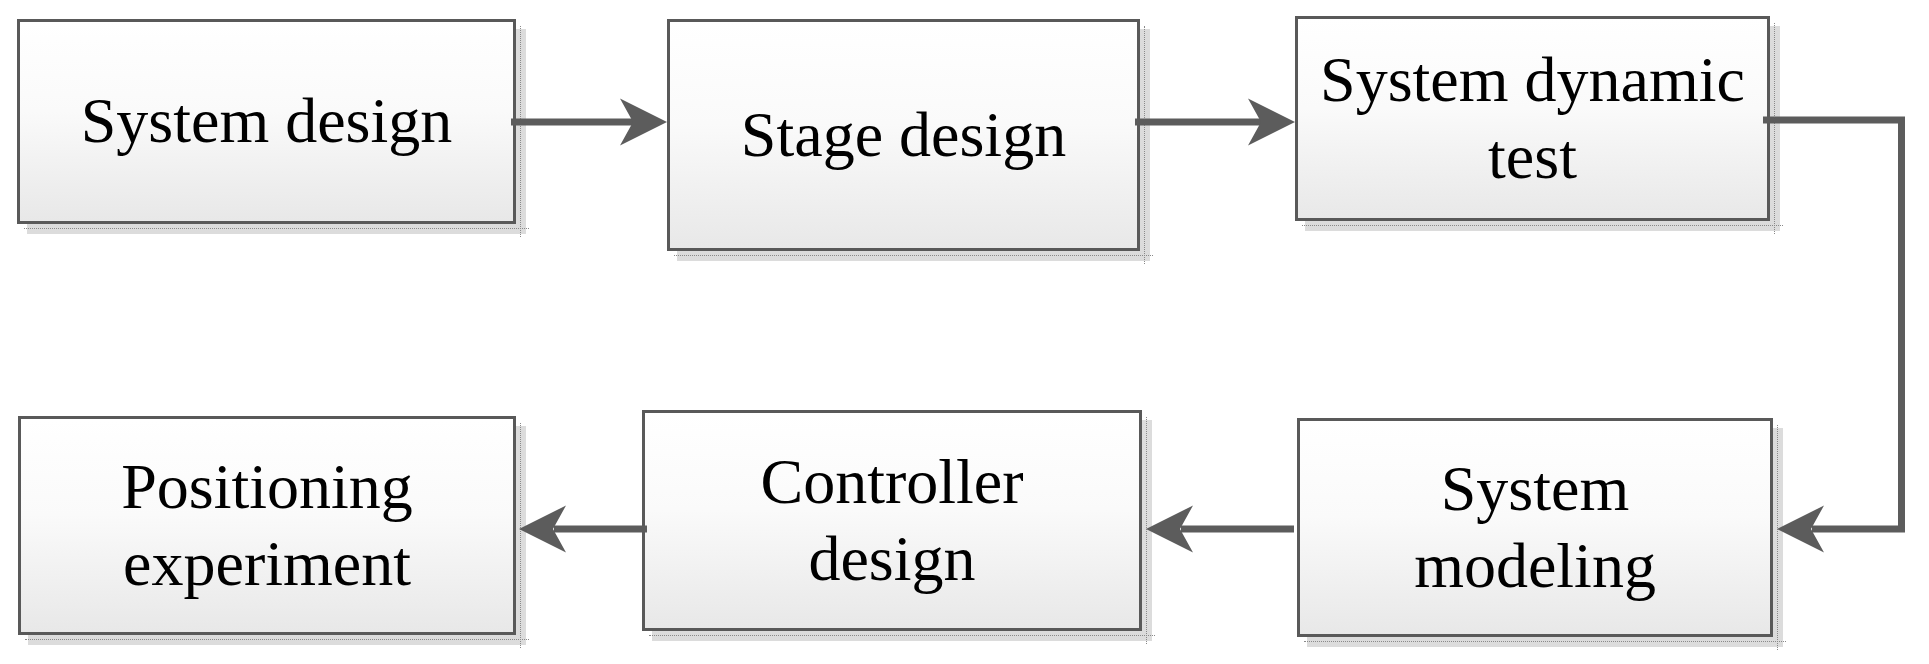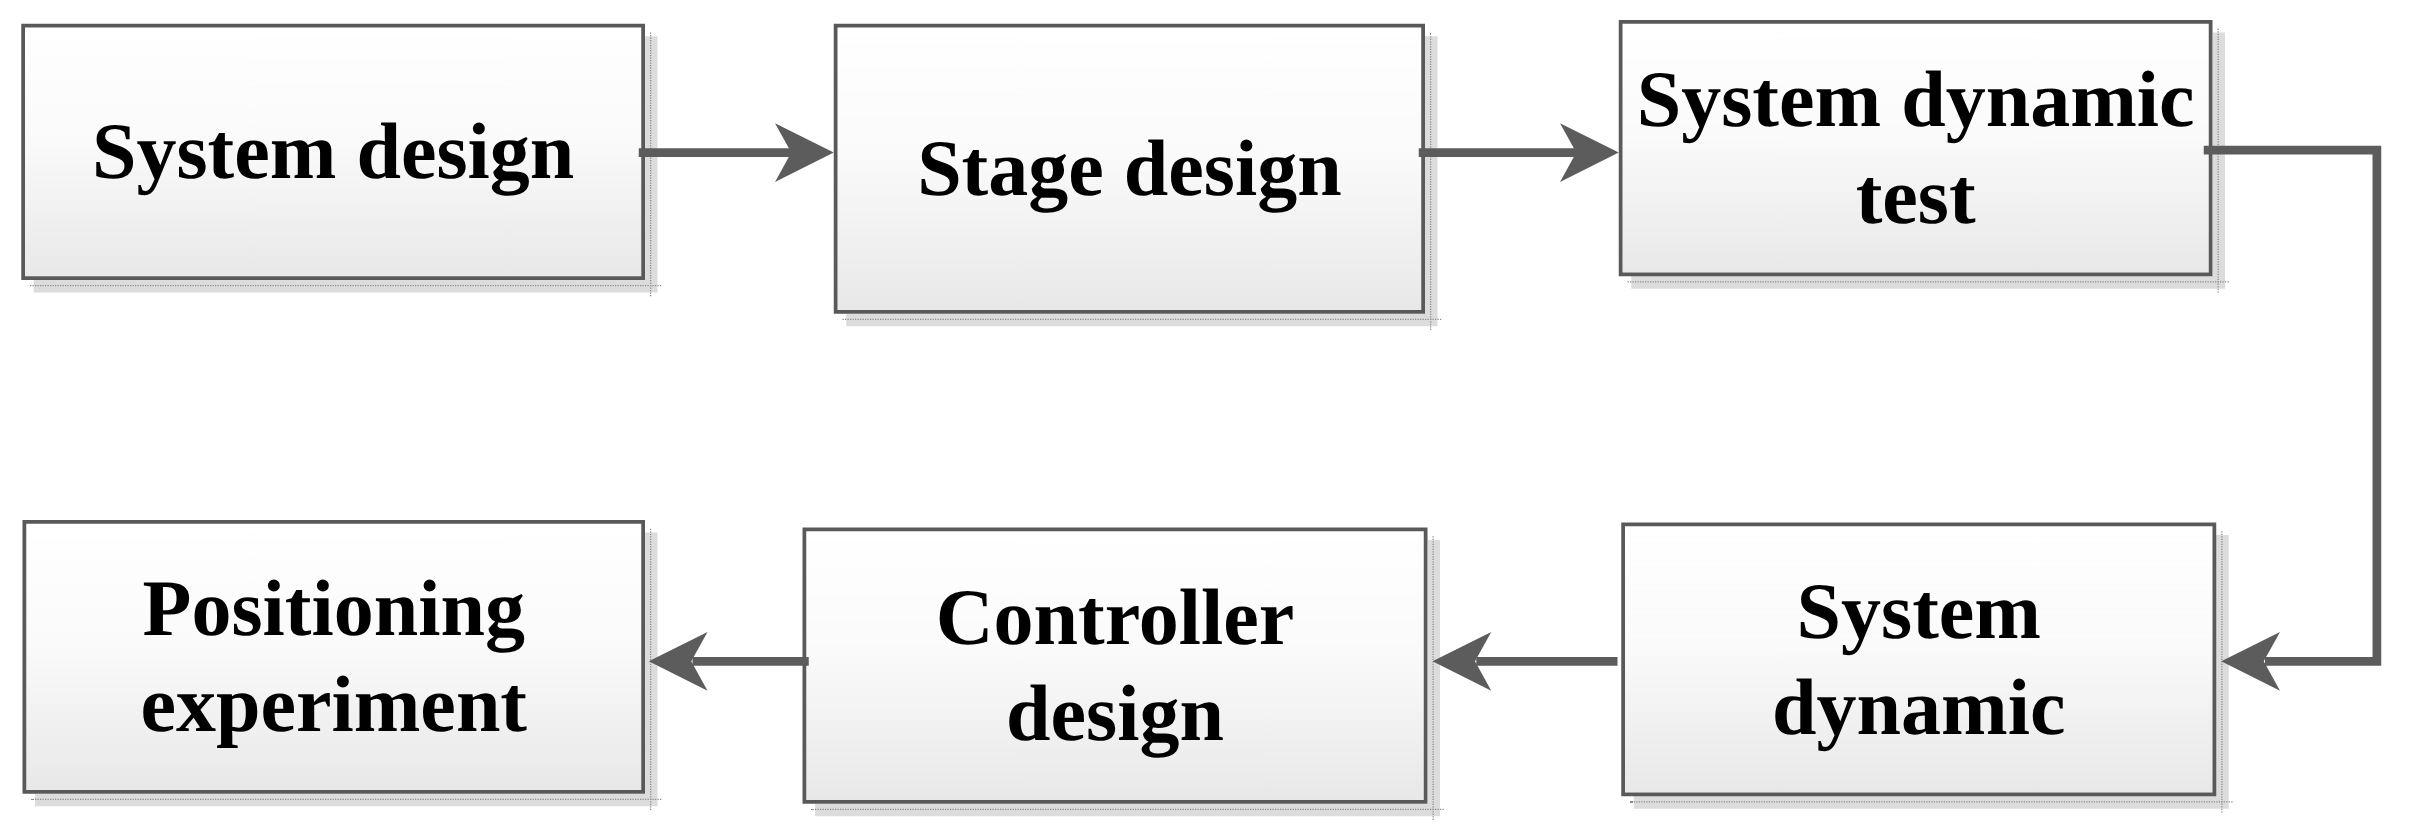--- a/index.html
+++ b/index.html
@@ -7,21 +7,20 @@
     padding: 0;
     background: #ffffff;
   }
   .canvas {
     position: relative;
     width: 1929px;
     height: 664px;
     background: #ffffff;
     overflow: hidden;
     font-family: "Liberation Serif", "DejaVu Serif", serif;
-    font-weight: bold;
   }
   .box {
     position: absolute;
     box-sizing: border-box;
     border: 3px solid #595959;
     background: linear-gradient(180deg, #ffffff 0%, #fafafa 45%, #e8e8e8 100%);
     box-shadow: 10px 10px 0 #dcdcdc;
     display: flex;
     align-items: center;
     justify-content: center;
@@ -48,21 +47,21 @@
     left: 4px;
     bottom: -8px;
     width: calc(100% + 12px);
     height: 0;
     border-top: 1px dotted #8a8a8a;
   }
   .b1 { left: 17px;   top: 19px;  width: 499px; height: 205px; }
   .b2 { left: 667px;  top: 19px;  width: 473px; height: 232px; }
   .b3 { left: 1295px; top: 16px;  width: 475px; height: 205px; }
   .b4 { left: 18px;   top: 416px; width: 498px; height: 219px; }
-  .b5 { left: 642px;  top: 422px; width: 500px; height: 221px; }
+  .b5 { left: 642px;  top: 410px; width: 500px; height: 221px; }
   .b6 { left: 1297px; top: 418px; width: 476px; height: 219px; }
   .arrows {
     position: absolute;
     left: 0;
     top: 0;
     width: 1929px;
     height: 664px;
     pointer-events: none;
   }
   .arrows path.shaft {
@@ -99,21 +98,21 @@
 experiment</span>
   </div>
 
   <div class="box b5">
     <span>Controller
 design</span>
   </div>
 
   <div class="box b6">
     <span>System
-dynamic</span>
+modeling</span>
   </div>
 
   <svg class="arrows" viewBox="0 0 1929 664" xmlns="http://www.w3.org/2000/svg">
 
     <g>
       <path class="shaft" d="M 511 122 H 634"></path>
       <path class="head" d="M 667 122 L 620 98.5 L 633 122 L 620 145.5 Z"></path>
     </g>
 
     <g>

